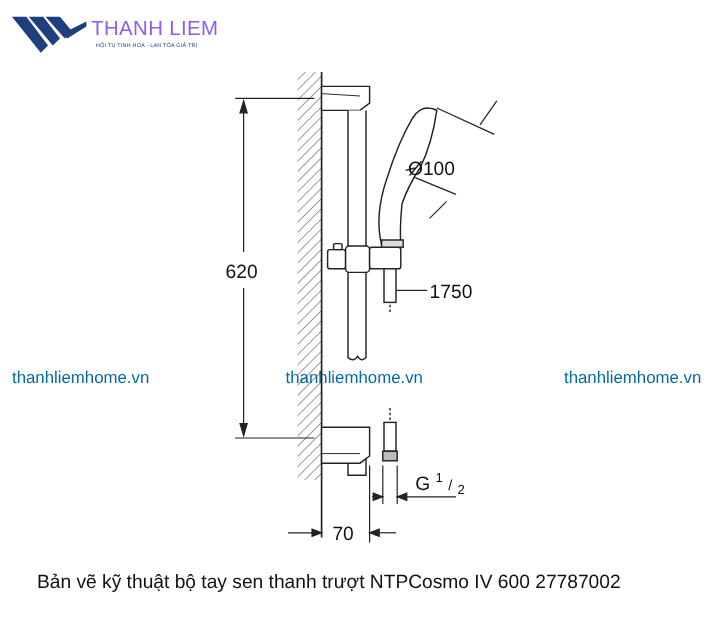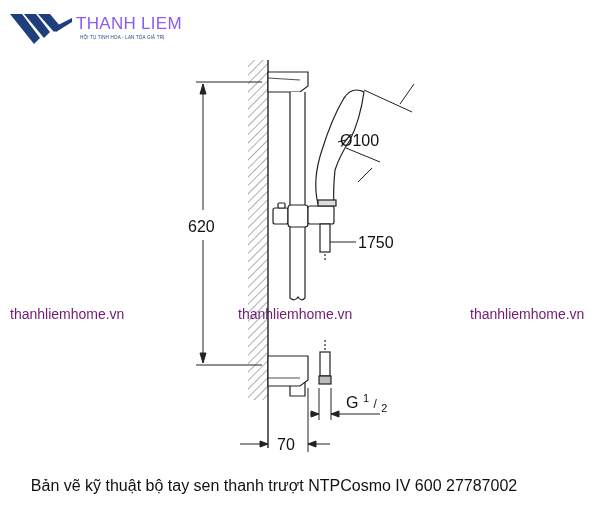--- a/index.html
+++ b/index.html
@@ -1,21 +1,21 @@
 <!DOCTYPE html>
 <html><head>
   <meta charset="utf-8">
   <style>
     html, body { margin:0; padding:0; background:#ffffff; }
     body { width:600px; height:517px; position:relative; overflow:hidden; font-family:"Liberation Sans", sans-serif; }
     .logo { position:absolute; left:10px; top:10px; width:200px; height:40px; }
     .logo-text { position:absolute; left:66px; top:4px; font-size:17px; color:#8b5cf6; letter-spacing:0.3px; font-family:"Liberation Sans", sans-serif; }
     .logo-tag { position:absolute; left:70px; top:25px; font-size:4.5px; color:#1f3f7c; letter-spacing:0.2px; }
     .diagram { position:absolute; left:0; top:0; }
-    .wm { position:absolute; font-size:14px; color:#701a75; }
+    .wm { position:absolute; font-size:14px; color:#0369a1; }
     .caption { position:absolute; left:0; width:548px; top:477px; text-align:center; font-size:16px; color:#111; }
     .lbl { font-family:"Liberation Sans", sans-serif; font-size:16px; fill:#111; }
   </style>
 </head>
 <body>
 
 <div class="logo">
   <svg width="64" height="36" viewBox="0 0 64 36">
     <polygon points="0,4 12,4 30,28 24,34" fill="#1f3f7c"></polygon>
     <polygon points="14,4 26,4 40,22 34,28" fill="#1f3f7c"></polygon>

